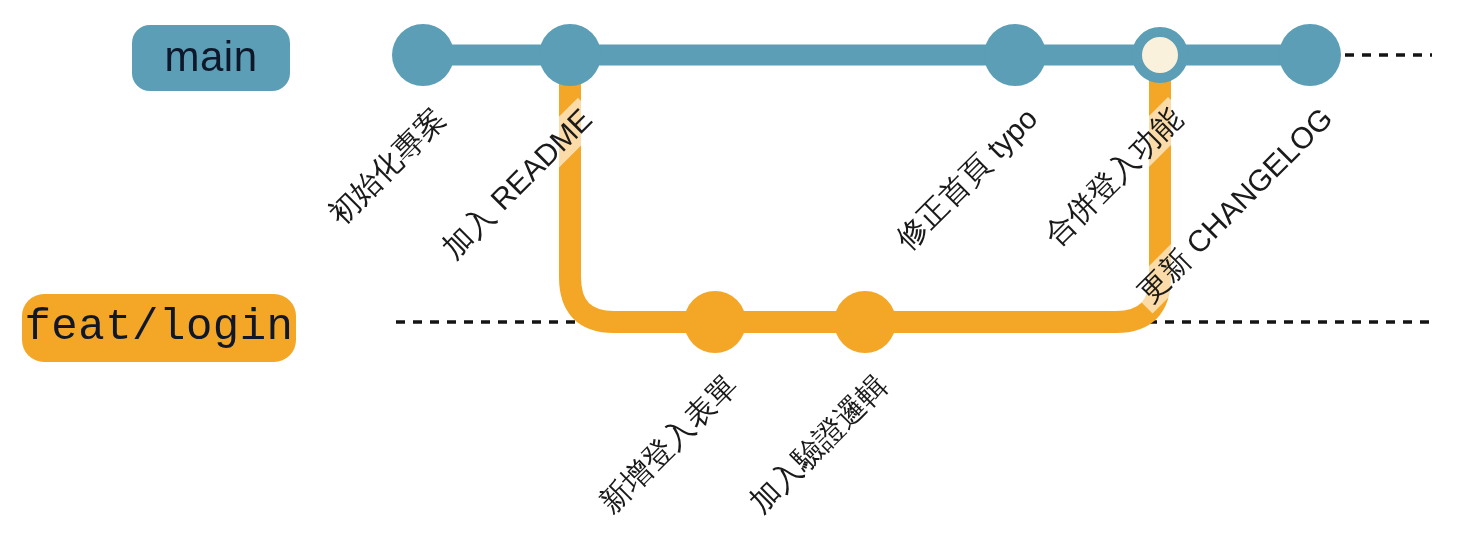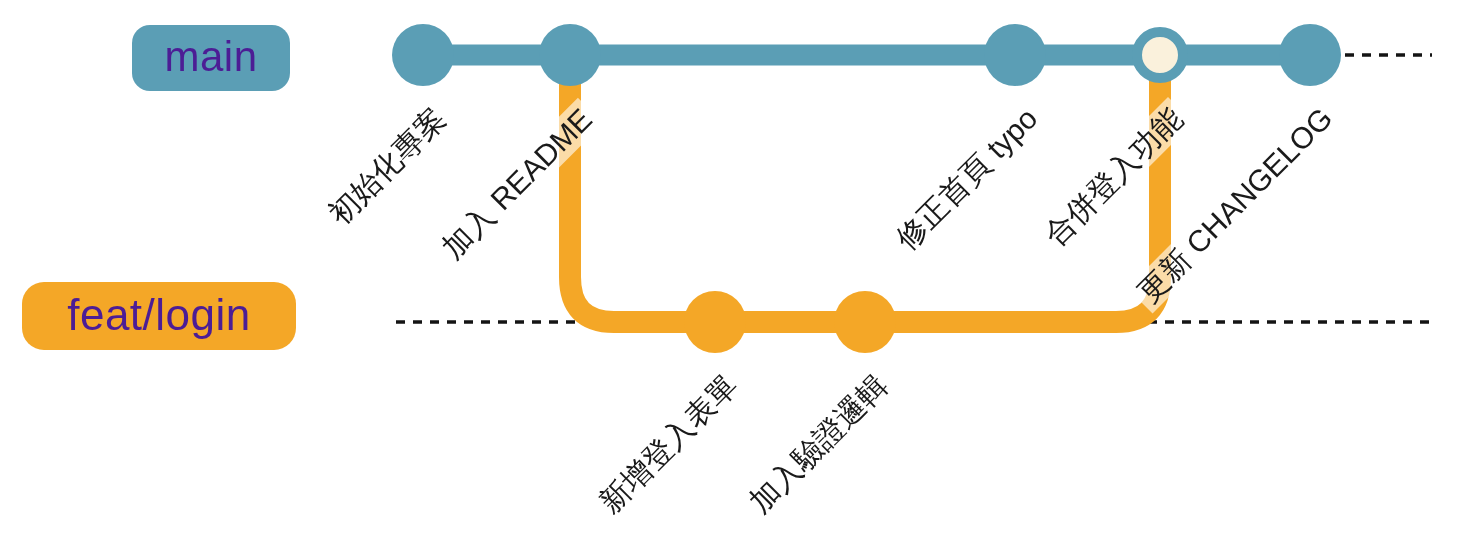--- a/index.html
+++ b/index.html
@@ -17,44 +17,45 @@
   }
   .stage svg {
     position: absolute;
     left: 0;
     top: 0;
     z-index: 1;
   }
   .branch-badge {
     position: absolute;
     z-index: 3;
-    color: #4c1d95;
+    color: #0f172a;
     font-weight: 500;
     text-align: center;
     letter-spacing: 0.5px;
   }
   .badge-main {
     left: 132px;
     top: 25px;
     width: 158px;
     height: 66px;
     line-height: 64px;
     font-size: 42px;
     border-radius: 18px;
     background: #5B9EB5;
   }
   .badge-feat {
     left: 22px;
-    top: 282px;
+    top: 294px;
     width: 274px;
     height: 68px;
     line-height: 66px;
     font-size: 44px;
     border-radius: 22px;
     background: #F4A727;
+    font-family: Liberation Mono, monospace;
   }
   .commit-label {
     position: absolute;
     z-index: 2;
     white-space: nowrap;
     font-size: 30px;
     line-height: 1.05;
     color: #1A1A1A;
     background: rgba(255, 255, 255, 0.6);
     padding: 2px 5px;

